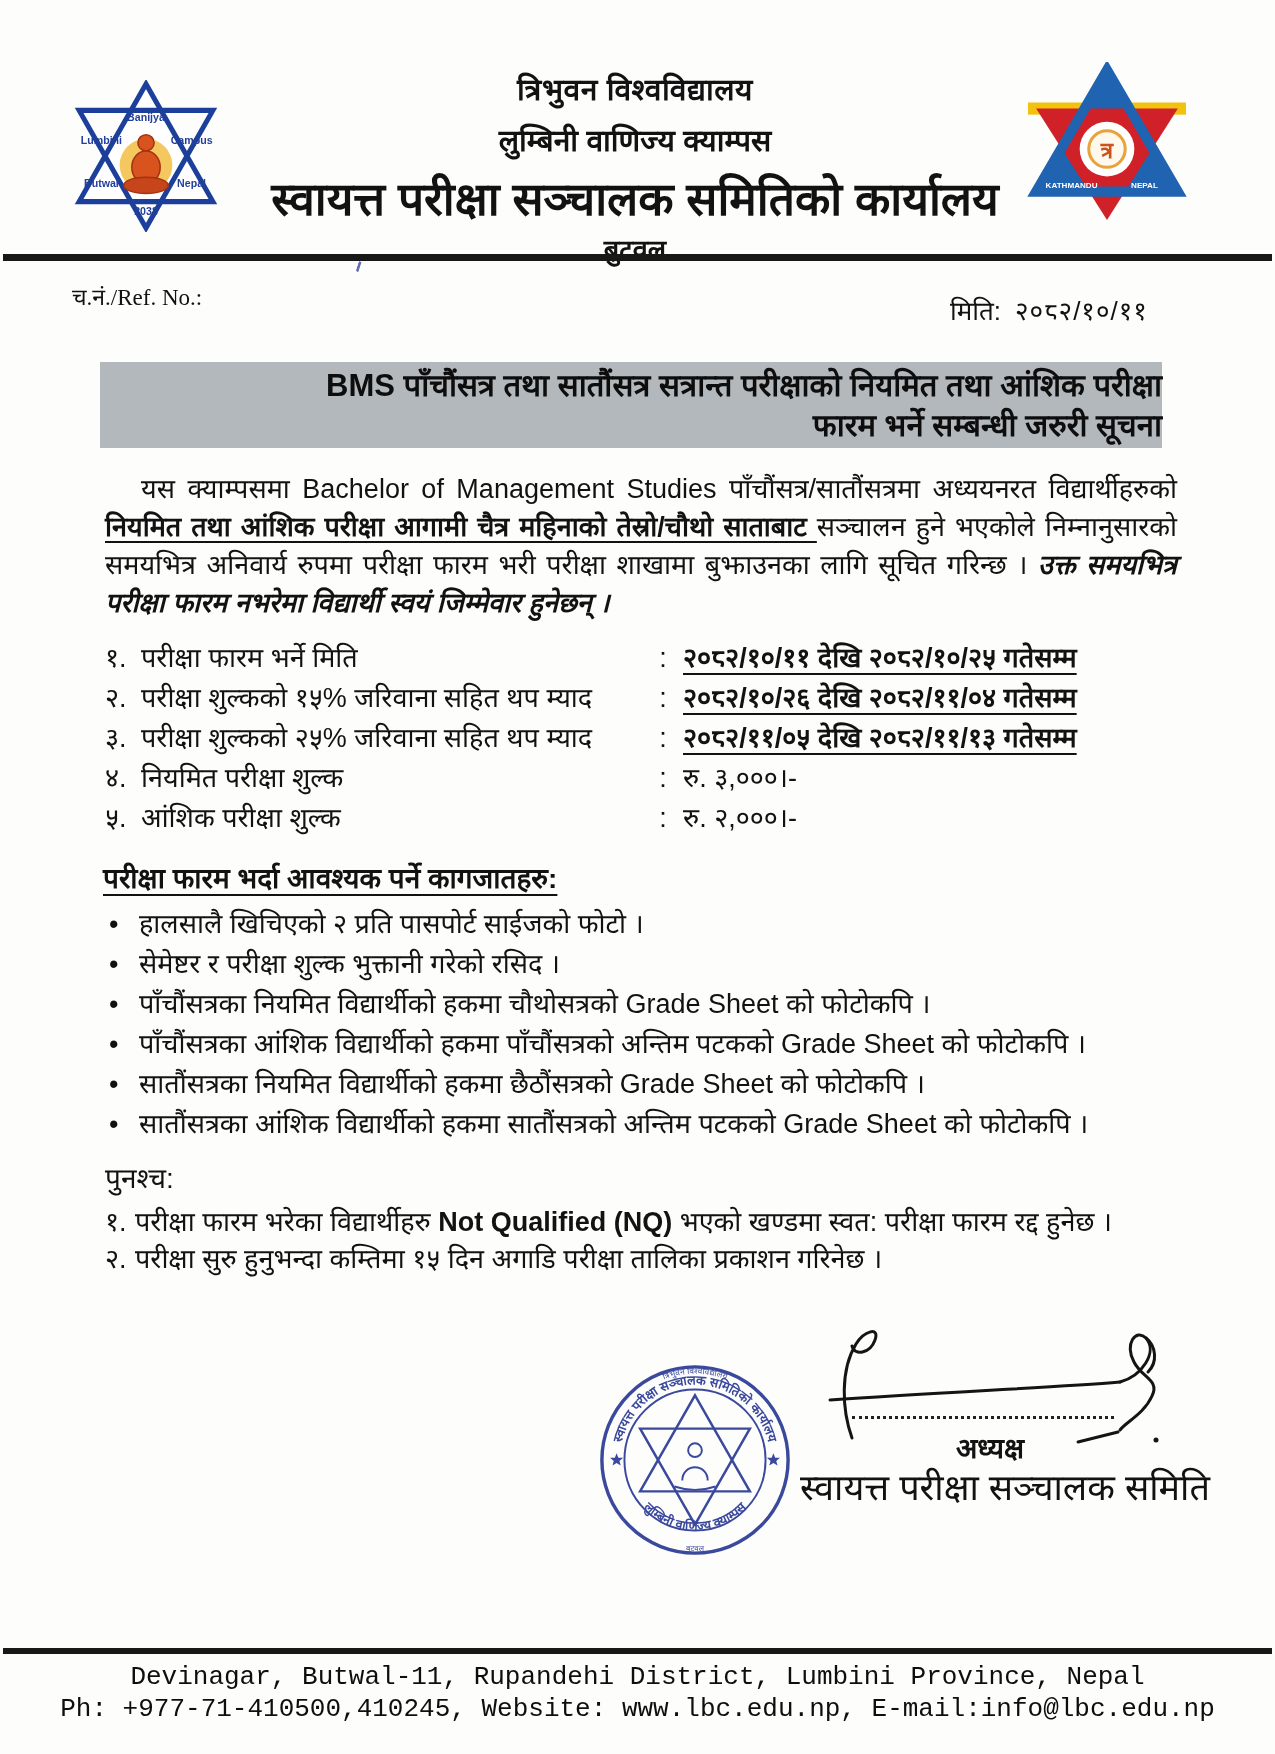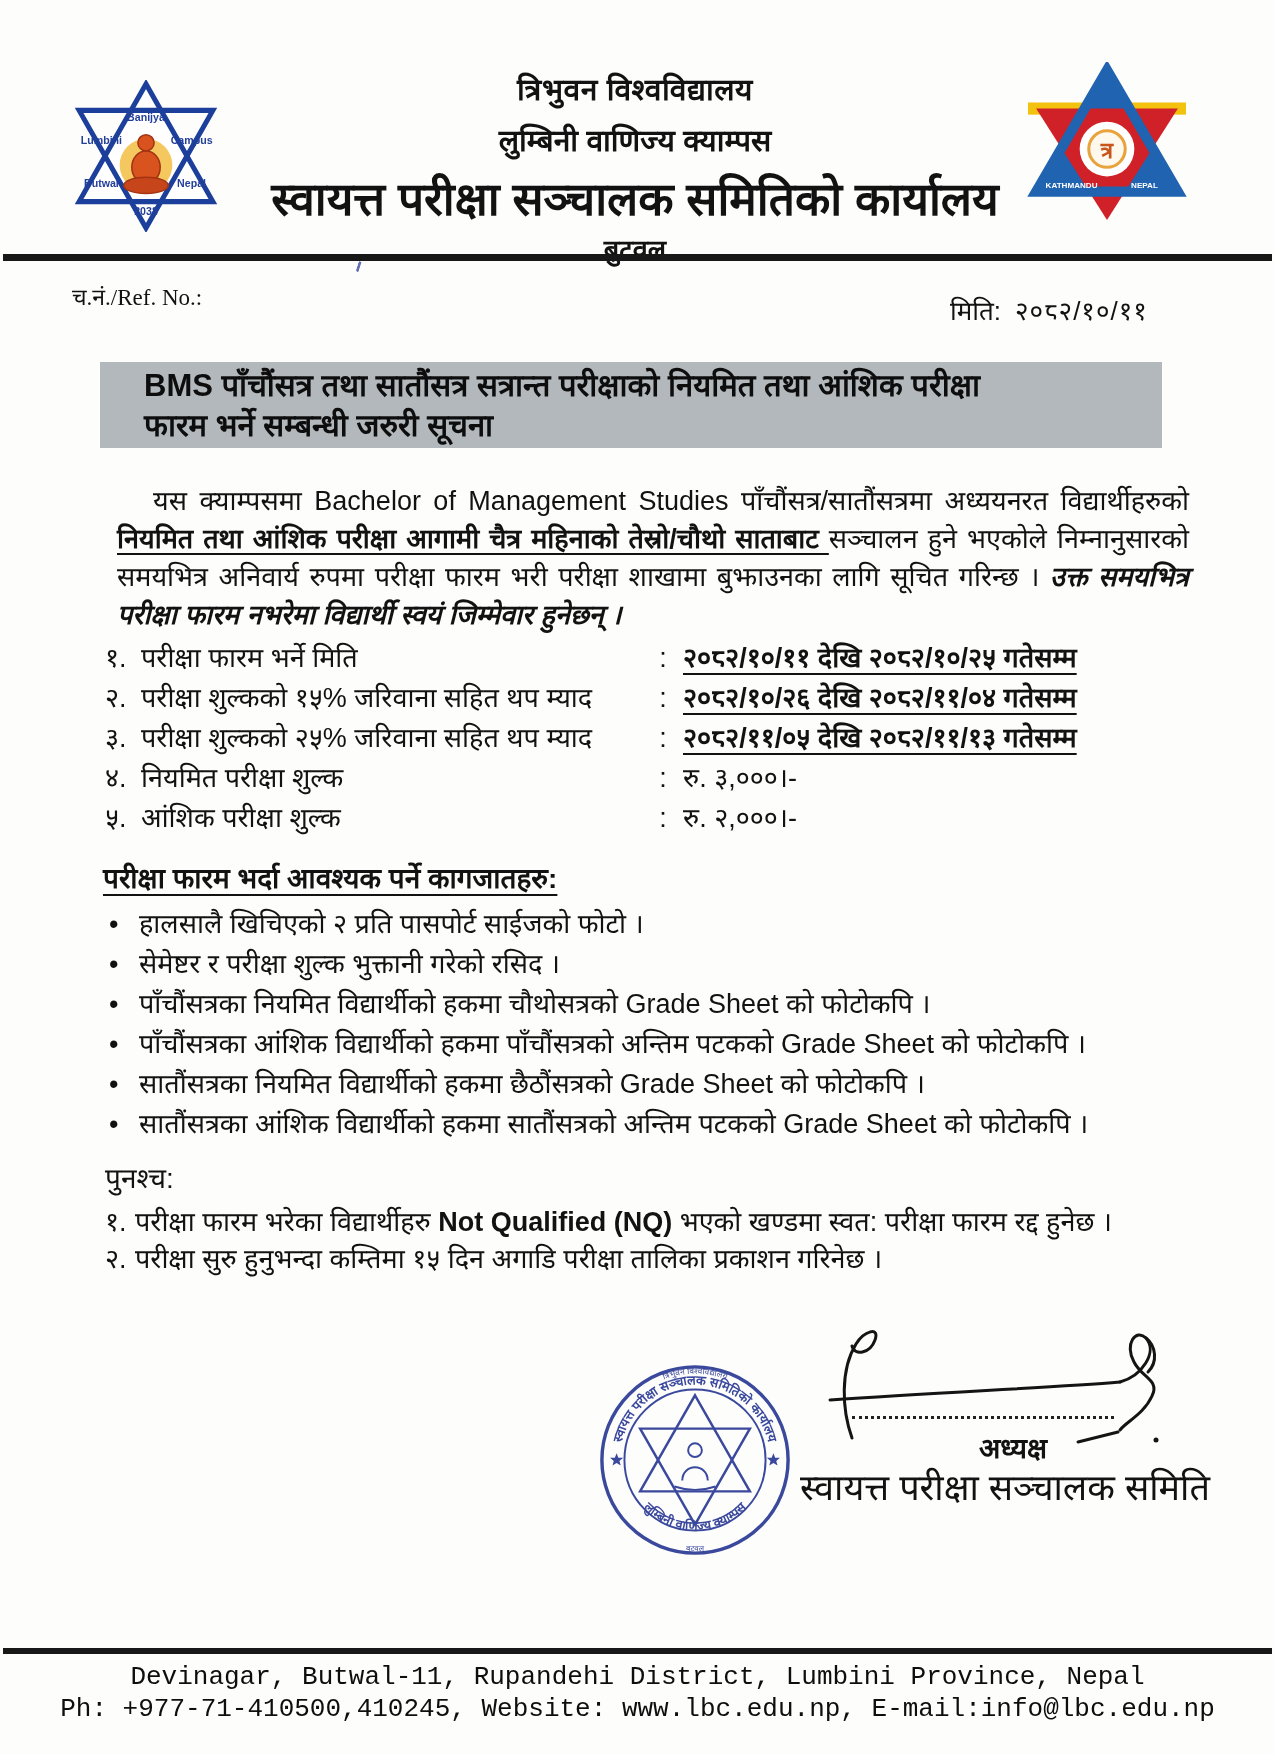--- a/index.html
+++ b/index.html
@@ -21,26 +21,26 @@
   .rule{position:absolute;left:3px;right:3px;background:#181818;}
   .rule-top{top:254px;height:7px;}
   .rule-bottom{top:1648px;height:6px;}
   
   .ref-label{position:absolute;left:72px;top:280px;font-family:"Liberation Serif","DejaVu Serif",serif;font-size:23px;}
   .date-line{position:absolute;left:950px;top:292px;width:250px;font-size:26px;white-space:nowrap;}
   .date-line .date-val{margin-left:14px;letter-spacing:1px;}
   
   .title-block{
     position:absolute;left:100px;top:362px;width:1062px;min-height:86px;
-    background:#b2b8bc;text-align:left;font-weight:bold;font-size:31px;
+    background:#b2b8bc;text-align:right;font-weight:bold;font-size:31px;
     line-height:40px;padding-top:4px;box-sizing:border-box;color:#0d0d0d;padding-left:44px;
   }
   
   .body-para{
-    position:absolute;left:105px;top:470px;width:1072px;margin:12px;
+    position:absolute;left:105px;top:470px;width:1072px;margin:0;
     font-size:27px;line-height:38px;text-align:justify;text-indent:36px;
   }
   .seg-u{font-weight:bold;text-decoration:underline;text-underline-offset:5px;}
   .seg-bi{font-weight:bold;font-style:italic;}
   .latin{font-family:"Liberation Sans","DejaVu Sans",sans-serif;}
   
   .schedule{position:absolute;left:105px;top:644px;width:1072px;font-size:27px;}
   .srow{display:grid;grid-template-columns:36px 502px 40px auto;margin-bottom:11px;line-height:29px;}
   .scolon{text-align:center;}
   .sval{white-space:nowrap;}
@@ -56,21 +56,21 @@
   
   .ps-label{position:absolute;left:105px;top:1158px;font-size:28px;}
   .ps-list{position:absolute;left:105px;top:1204px;width:1090px;font-size:27px;}
   .ps-row{line-height:37px;}
   .ps-num{display:inline-block;width:30px;}
   .ps-bold{font-weight:bold;}
   
   .seal{position:absolute;left:597px;top:1362px;width:196px;height:196px;opacity:.92;}
   .signature-svg{position:absolute;left:790px;top:1318px;width:400px;height:140px;}
   .dotline{position:absolute;left:852px;top:1400px;width:262px;height:16px;border-bottom:3px dotted #222;}
-  .sig-designation{position:absolute;left:818px;top:1428px;width:390px;text-align:center;font-size:28px;font-weight:600;}
+  .sig-designation{position:absolute;left:795px;top:1428px;width:390px;text-align:center;font-size:28px;font-weight:600;}
   .sig-committee{position:absolute;left:800px;top:1462px;width:410px;text-align:center;font-size:36px;white-space:nowrap;}
   
   .footer-address,.footer-contact{
     position:absolute;left:0;width:1275px;text-align:center;
     font-family:Liberation Mono, monospace;font-size:26px;color:#0e0e0e;
   }
   .footer-address{top:1662px;}
   .footer-contact{top:1694px;}
   
   .artifact{position:absolute;left:357px;top:262px;width:6px;height:11px;border-left:3px solid #3a4ba0;transform:rotate(18deg);border-radius:2px;opacity:.8;}

